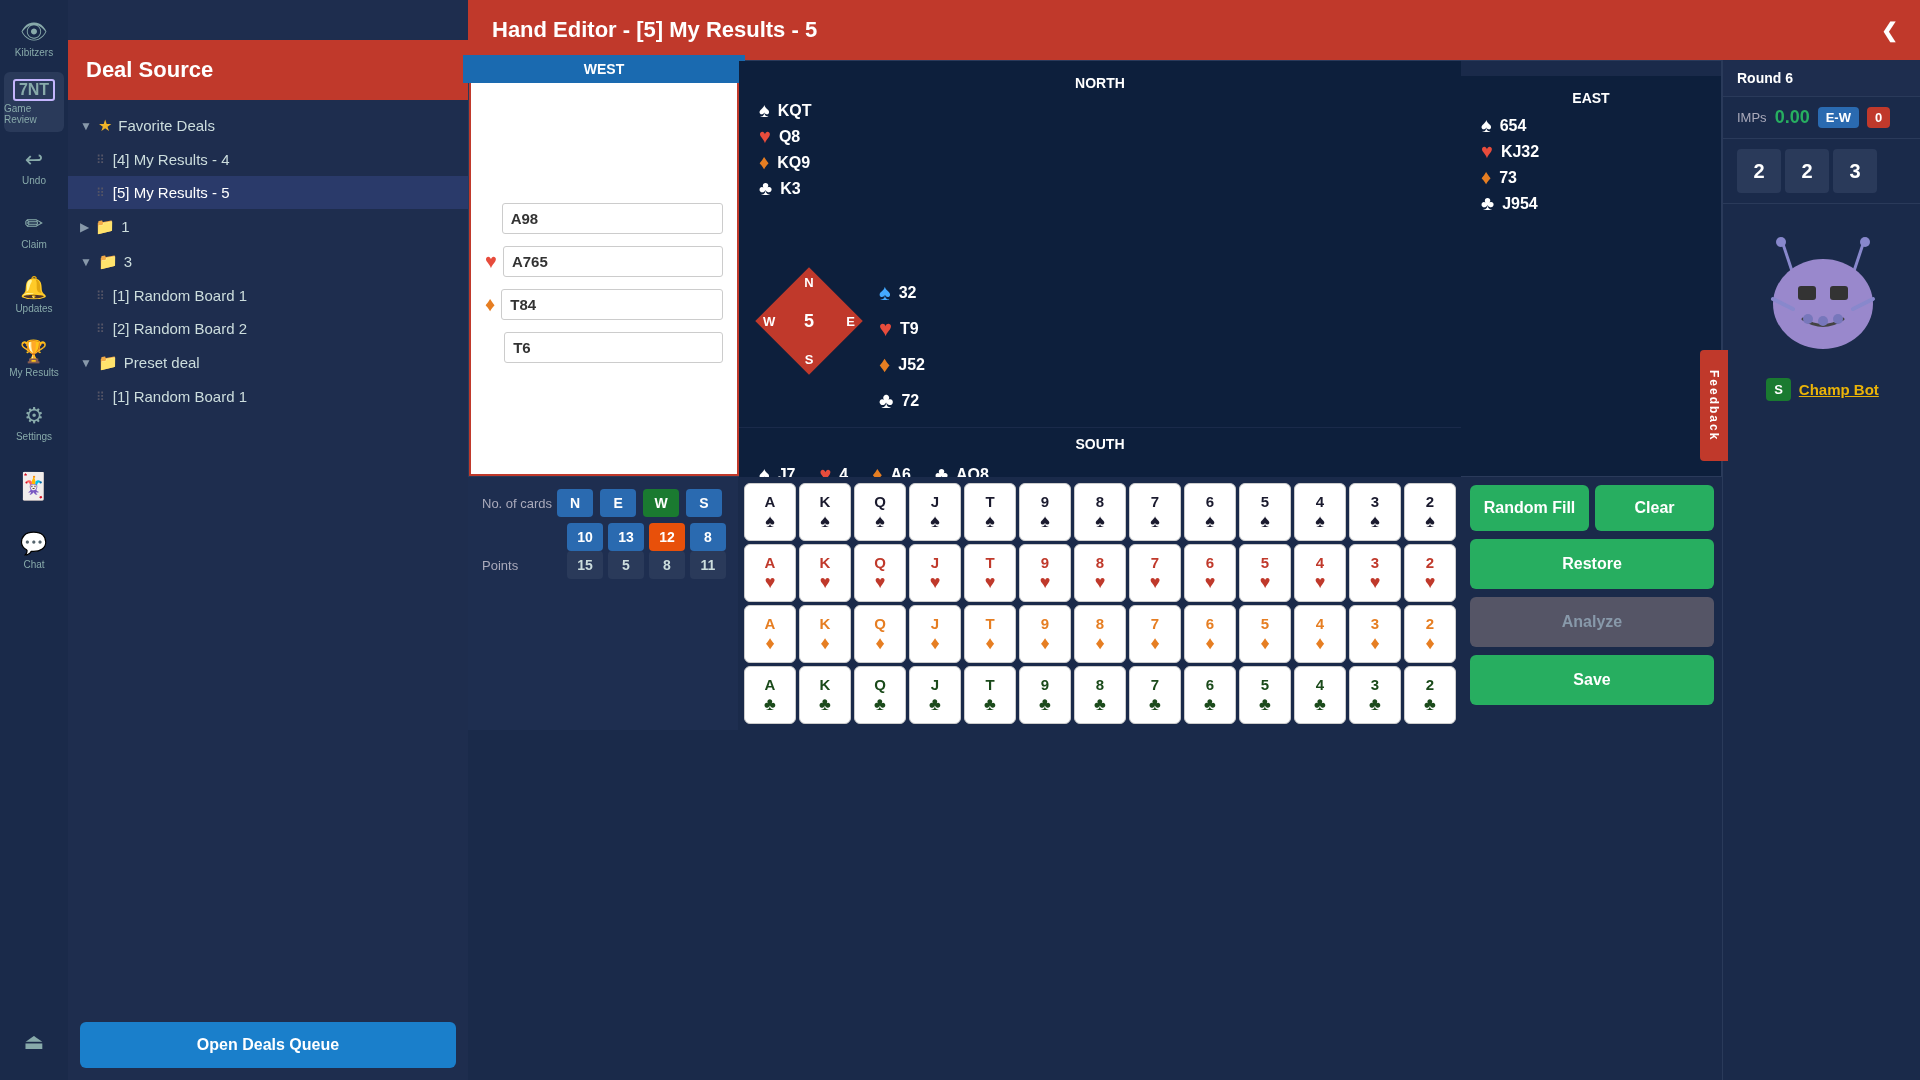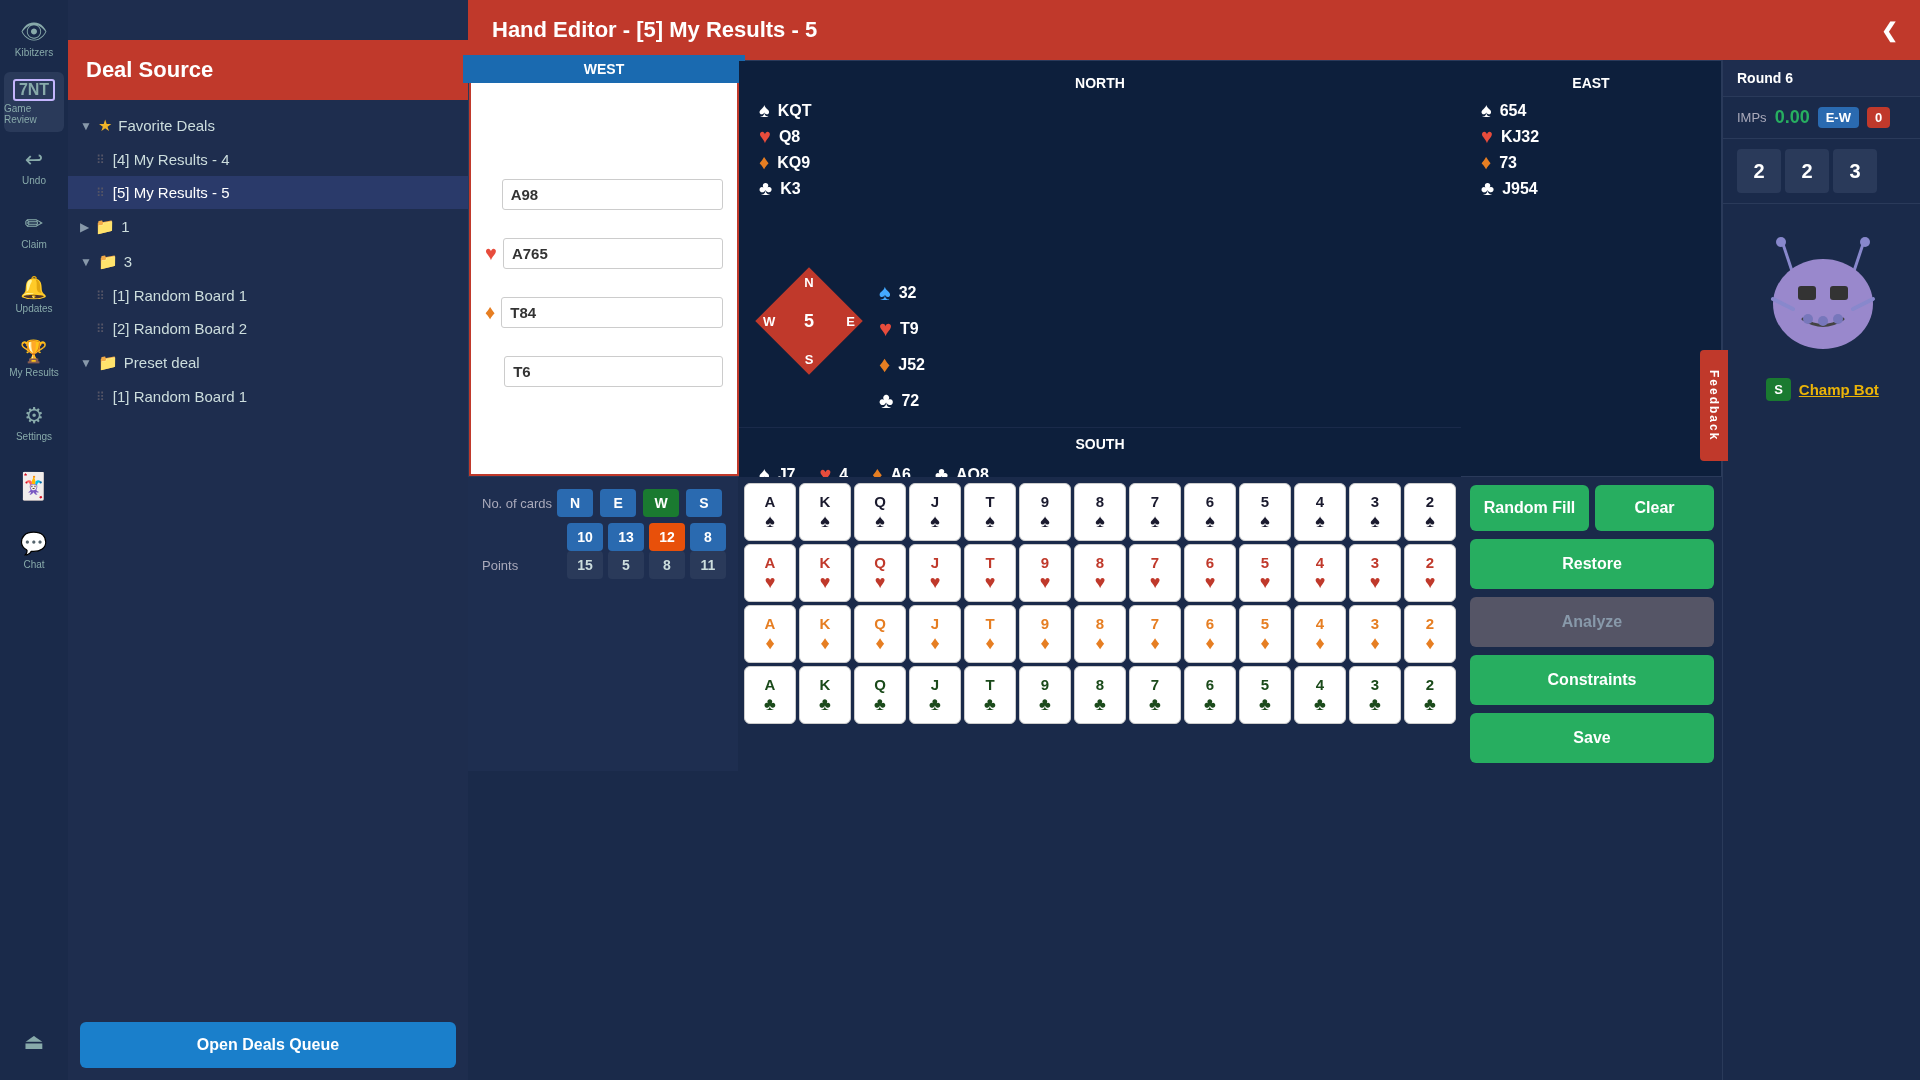--- a/index.html
+++ b/index.html
@@ -45,21 +45,21 @@
     .direction-label { color: white; font-weight: bold; font-size: 14px; text-align: center; width: 100%; margin-bottom: 8px; }
 
     .card-row { display: flex; align-items: center; gap: 8px; margin: 3px 0; font-size: 16px; font-weight: bold; color: white; }
     .suit-spade { color: white; font-size: 20px; }
     .suit-heart { color: #e74c3c; font-size: 20px; }
     .suit-diamond { color: #e67e22; font-size: 20px; }
     .suit-club { color: white; font-size: 20px; }
 
     
     .west-header { background: #1a6ab0; color: white; text-align: center; font-weight: bold; font-size: 14px; padding: 6px; margin: -8px -8px 8px -8px; }
-    .west-input-row { display: flex; align-items: center; gap: 6px; margin: 8px 0; }
+    .west-input-row { display: flex; align-items: center; gap: 6px; margin: 0 0; }
     .west-suit { font-size: 20px; font-weight: bold; }
     .west-input {
       flex: 1; border: 1px solid #ccc; border-radius: 3px; padding: 6px 8px; font-size: 15px; font-weight: bold; background: white; color: #333;
     }
     .counts-dir {
       width: 36px; height: 28px; border-radius: 4px; display: flex; align-items: center; justify-content: center; font-weight: bold; font-size: 14px; color: white;
     }
     .dir-n { background: #2a6ab0; }
     .dir-e { background: #2a6ab0; }
     .dir-w { background: #1a7a30; }
@@ -264,21 +264,21 @@
           <div class="card-row">
             <span class="suit-diamond">♦</span>
             <span>KQ9</span>
           </div>
           <div class="card-row">
             <span class="suit-club">♣</span>
             <span>K3</span>
           </div>
         </div>
 
-        <div style="grid-column:3; grid-row:1/3; background:#0d1f3c; padding:14px 20px;">
+        <div style="grid-column:3; grid-row:1/3; background:#0d1f3c; padding:14px 20px;margin-top:15px;">
           <div class="direction-label">EAST</div>
           <div class="card-row">
             <span class="suit-spade">♠</span>
             <span>654</span>
           </div>
           <div class="card-row">
             <span class="suit-heart">♥</span>
             <span>KJ32</span>
           </div>
           <div class="card-row">
@@ -600,21 +600,20 @@
           </div>
         </div>
 
         <div class="right-buttons">
           <div style="display:flex; gap:6px;">
             <button class="action-btn btn-green" style="flex:1;padding:14px 6px;">Random Fill</button>
             <button class="action-btn btn-green" style="flex:1;padding:14px 6px;">Clear</button>
           </div>
           <button class="action-btn btn-green">Restore</button>
           <button class="action-btn btn-gray">Analyze</button>
-          <button class="action-btn btn-green">Constraints</button>
           <button class="action-btn btn-green">Save</button>
         </div>
 
       </div>
     </div>
 
     <div class="right-panel">
       <div class="round-header">Round 6</div>
       <div class="imps-row">
         <span class="imps-label">IMPs</span>

